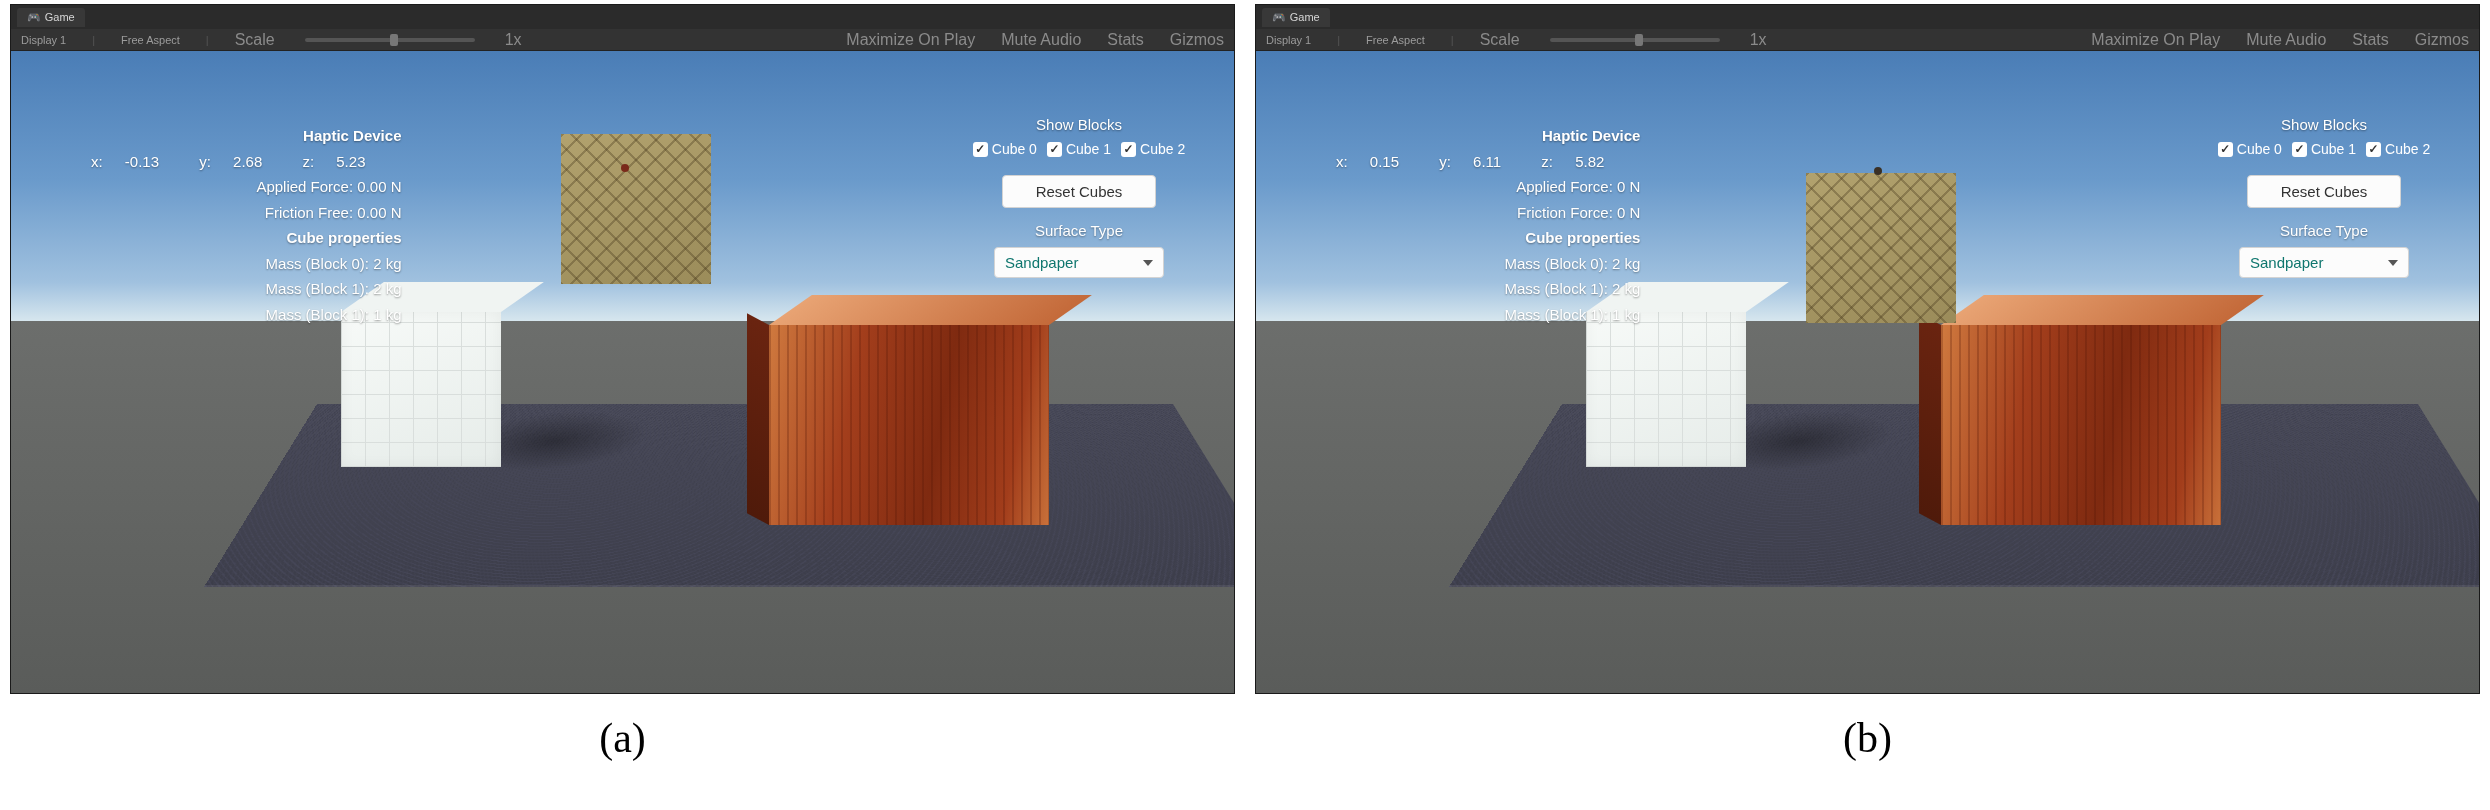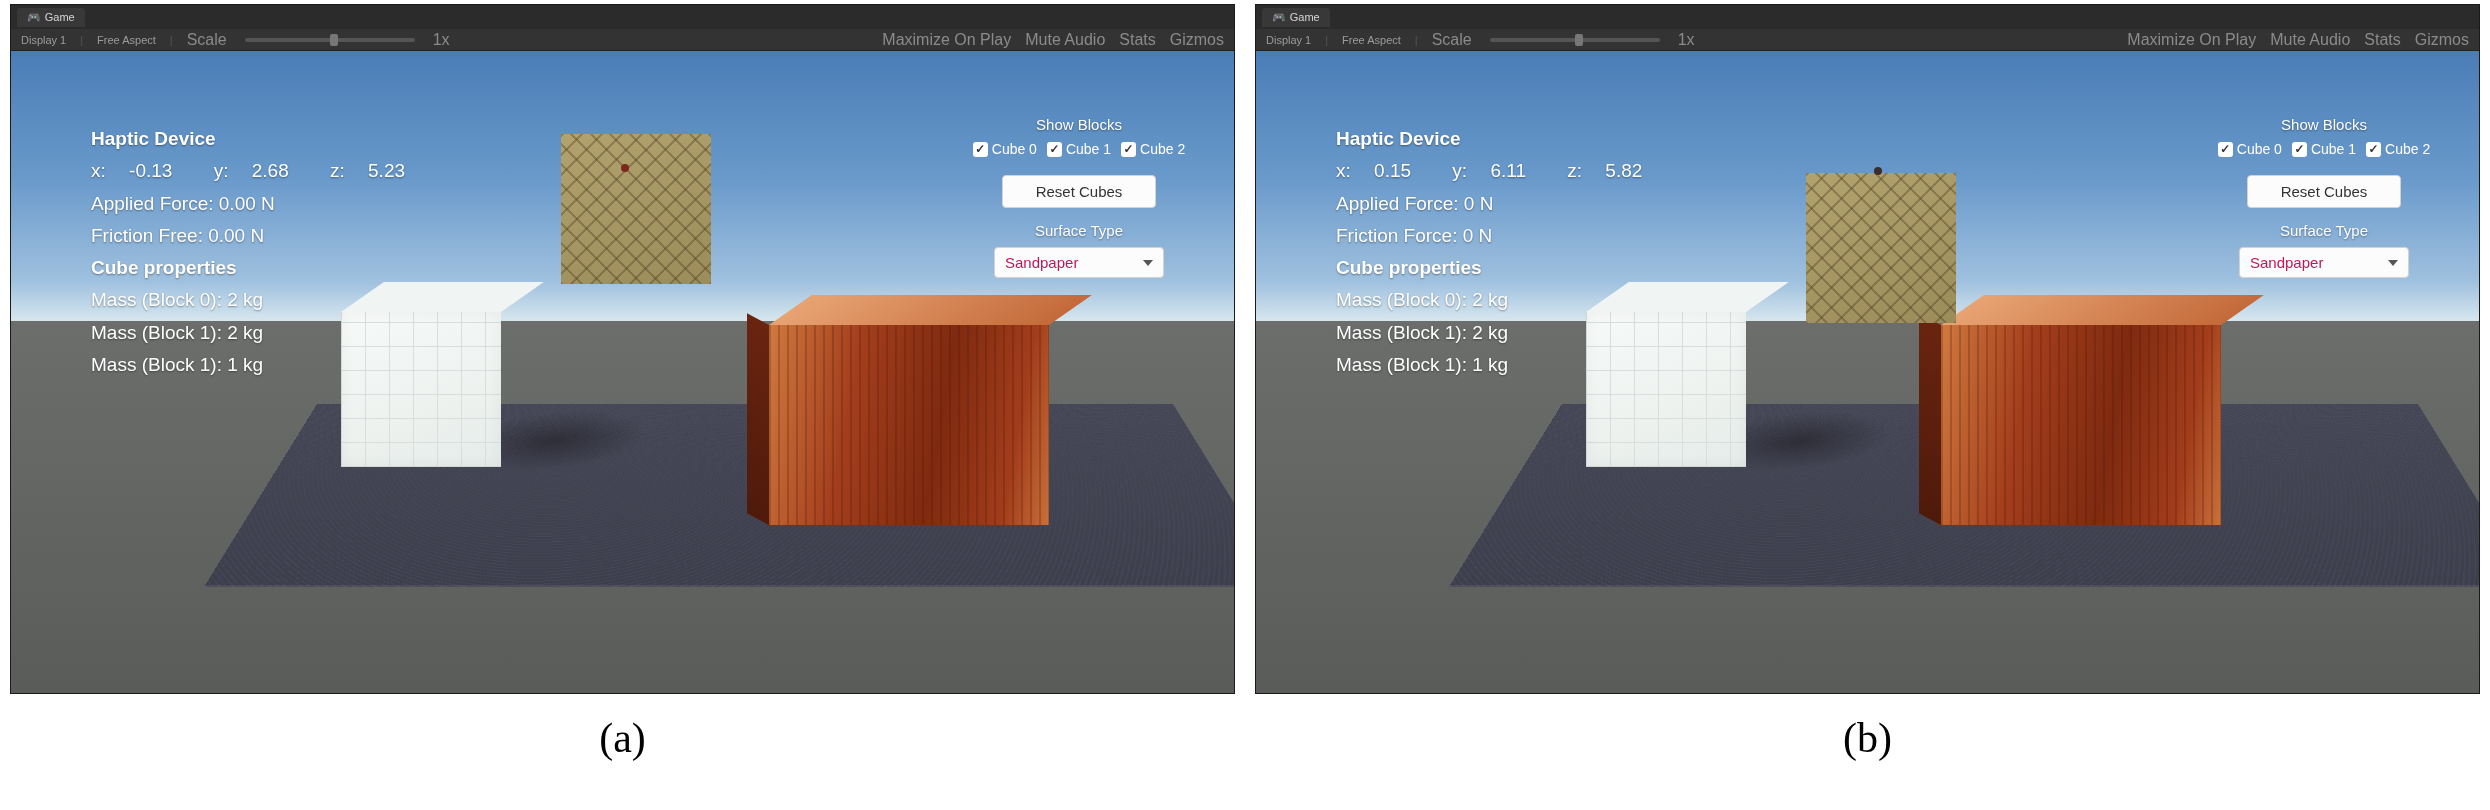--- a/index.html
+++ b/index.html
@@ -17,21 +17,21 @@
     background: #2b2b2b; color: #b7b7b7; font-size: 11px;
     display: flex; align-items: center; padding: 0 6px;
   }
   .toolbar .tab {
     background: #383838; padding: 3px 10px; border-radius: 3px 3px 0 0;
     color: #d6d6d6; display: flex; align-items: center; gap: 4px;
   }
   .toolbar2 {
     position: absolute; top: 24px; left: 0; right: 0; height: 22px;
     background: #333; color: #9c9c9c; font-size: 11px;
-    display: flex; align-items: center; padding: 0 10px; gap: 14px;
+    display: flex; align-items: center; padding: 0 10px; gap: 26px;
     border-bottom: 1px solid #222;
   }
   .toolbar2 .divider { color: #555; }
   .toolbar2 .spacer { flex: 1; }
   .toolbar2 .sliderbar {
     width: 170px; height: 4px; background: #555; border-radius: 2px; position: relative;
     margin: 0 4px;
   }
   .toolbar2 .sliderbar::after {
     content: ""; position: absolute; left: 50%; top: -4px; width: 8px; height: 12px;
@@ -126,22 +126,23 @@
   }
   .hatch-cube .dot {
     position: absolute; width: 8px; height: 8px; background: #7a2a1a; border-radius: 50%;
     left: 60px; top: 30px;
   }
   .panel-b .hatch-cube .dot { background: #3a3025; left: 68px; top: -6px; }
 
   
   .hud-left {
     position: absolute; left: 80px; top: 72px; color: #fff;
-    font-size: 19px; line-height: 1.7;
+    font-size: 15px; line-height: 1.7;
     text-shadow: 0 1px 2px rgba(0,0,0,0.4);
+    text-align: right;
   }
   .hud-left .hdr { font-weight: bold; }
   .hud-left .coords span { margin-right: 18px; }
 
   .hud-right {
     position: absolute; right: 40px; top: 65px; width: 230px;
     color: #fff; text-align: center; font-size: 15px;
   }
   .hud-right .section-title { font-weight: normal; margin-bottom: 8px; text-shadow: 0 1px 2px rgba(0,0,0,0.4); }
   .hud-right .checks { display: flex; justify-content: center; gap: 10px; margin-bottom: 18px; font-size: 14px; }
@@ -150,21 +151,21 @@
     width: 15px; height: 15px; background: #fff; border-radius: 3px;
     display: inline-flex; align-items: center; justify-content: center;
     color: #333; font-size: 12px; font-weight: bold; line-height: 1;
   }
   .hud-right .btn {
     background: #fcfcfc; color: #333; border-radius: 4px;
     padding: 7px 0; width: 154px; margin: 0 auto 14px; font-size: 15px;
     cursor: pointer; border: 1px solid #d3d3d3;
   }
   .hud-right .select {
-    background: #fcfcfc; color: #be185d; border-radius: 4px;
+    background: #fcfcfc; color: #0f766e; border-radius: 4px;
     padding: 6px 10px; width: 170px; margin: 0 auto; font-size: 15px;
     display: flex; justify-content: space-between; align-items: center;
     border: 1px solid #d3d3d3; cursor: pointer;
   }
   .hud-right .select .chev {
     width: 0; height: 0; border-left: 5px solid transparent; border-right: 5px solid transparent;
     border-top: 6px solid #555;
   }
 
   .caption {

